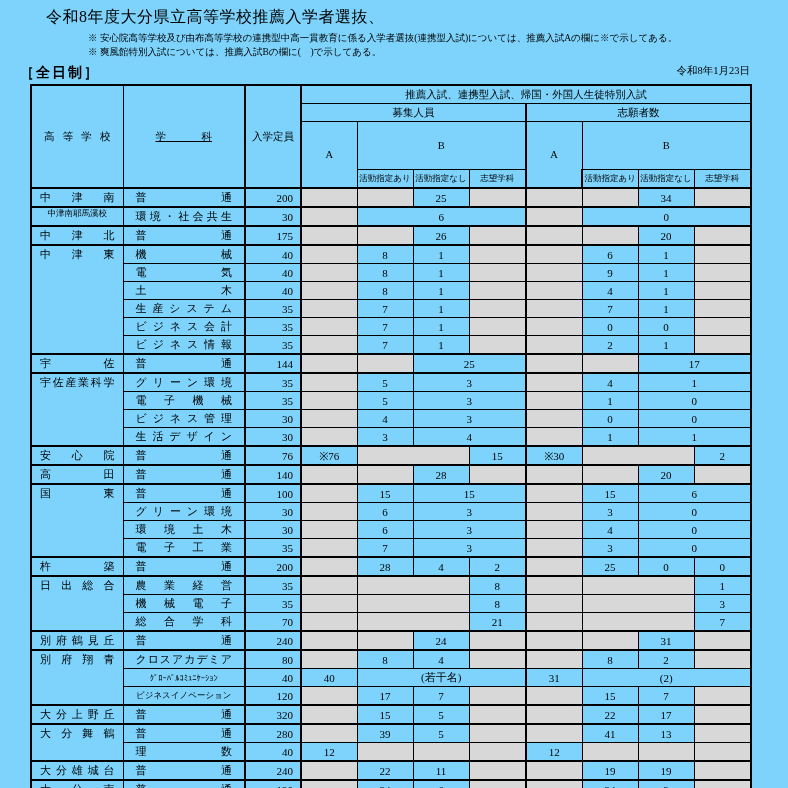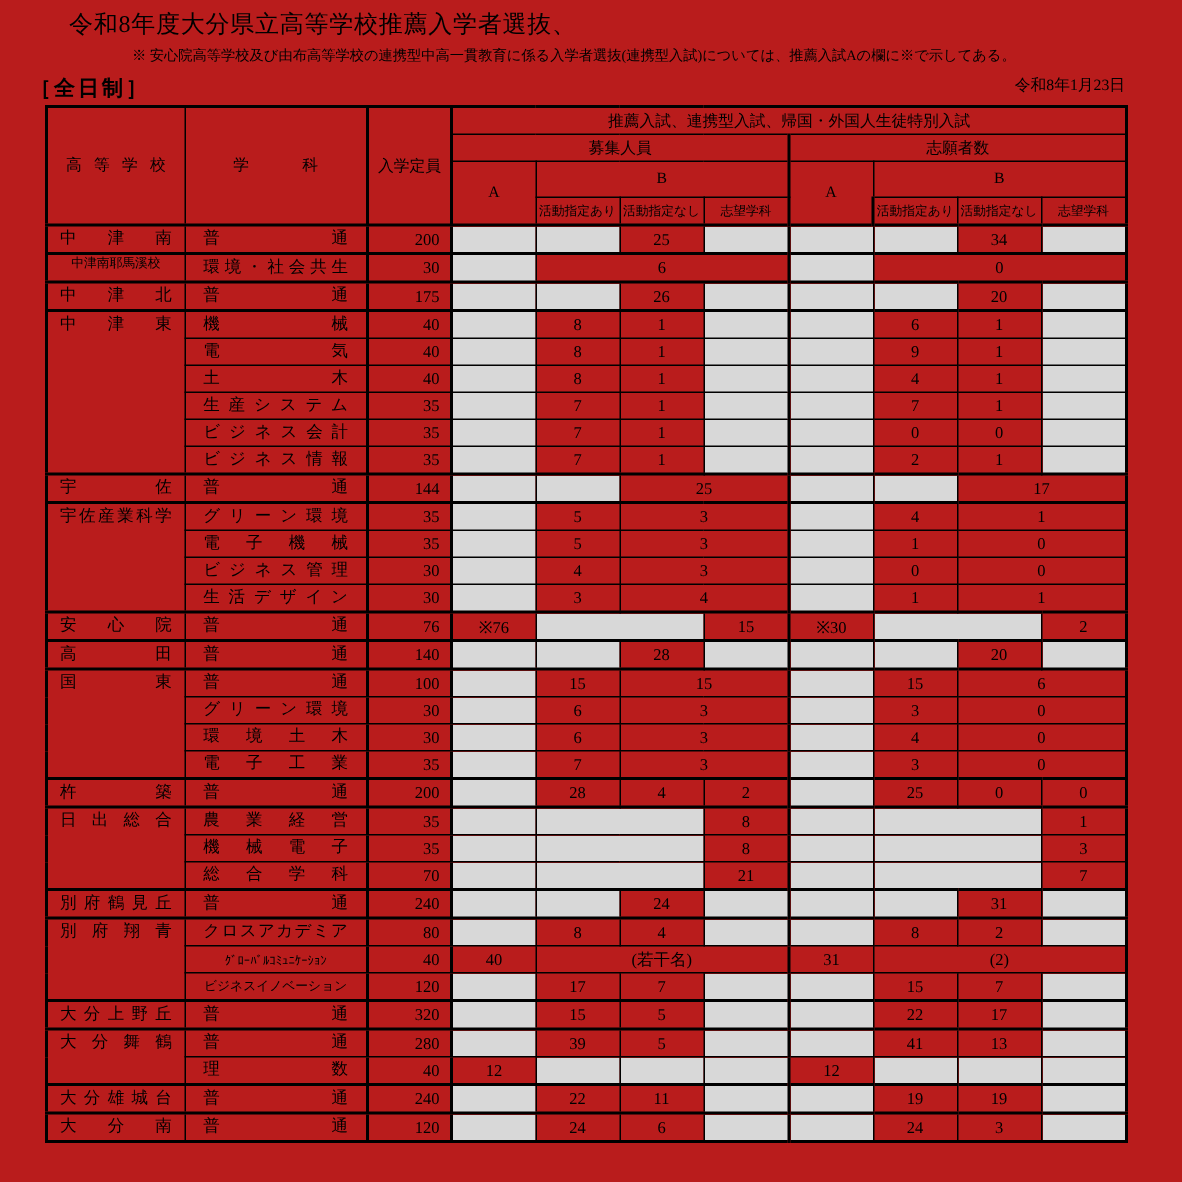--- a/index.html
+++ b/index.html
@@ -1,17 +1,17 @@
 <!DOCTYPE html>
 <html><head>
 <meta charset="utf-8">
 <style>
   html,body{margin:0;padding:0;background:#fff;}
   .page{
-    position:relative;width:788px;height:788px;background:#b91c1c;overflow:hidden;
+    position:relative;width:788px;height:788px;background:#7dd3fc;overflow:hidden;
     font-family:"Liberation Serif","DejaVu Serif",serif;color:#000;
   }
   .title{margin:7px 0 0 46px;font-size:16px;line-height:1.3;letter-spacing:.5px;}
   .notes{margin:3px 0 0 88px;font-size:9.5px;line-height:1.5;}
   .subhead{display:flex;justify-content:space-between;align-items:flex-start;margin:5px 38px 2px 20px;}
   .daytype{font-size:14px;font-weight:bold;letter-spacing:2px;}
   .date{font-size:10.5px;}
 
   table.main{
     border-collapse:collapse;table-layout:fixed;margin-left:30px;width:720px;
@@ -26,34 +26,35 @@
   td.cap, th.cap{border-left:2px solid #000;border-right:2px solid #000;}
   td.mid, th.mid{border-left:2px solid #000;}
   td.school{vertical-align:top;font-size:11px;}
   td.school.sm{font-size:8.5px;}
   td.dept{font-size:11px;}
   td.dept.sm{font-size:8.5px;}
   .jname{display:block;text-align:justify;text-align-last:justify;line-height:17px;}
   td.school .jname{padding:0 8px;}
   td.dept .jname{padding:0 12px;}
   th.hschool .jname{padding:0 12px;line-height:69px;}
-  th.hdept .jname{padding:4px 32px;line-height:69px;}
+  th.hdept .jname{padding:16px 32px;line-height:69px;text-decoration:underline;}
   td.cap{text-align:right;padding-right:7px;}
 </style>
 </head>
 <body>
 
 <div class="page">
 
   <div class="title">
     <div>令和8年度大分県立高等学校推薦入学者選抜、</div>
   </div>
 
   <div class="notes">
     <div>※ 安心院高等学校及び由布高等学校の連携型中高一貫教育に係る入学者選抜(連携型入試)については、推薦入試Aの欄に※で示してある。</div>
+    <div>※ 爽風館特別入試については、推薦入試Bの欄に(　)で示してある。</div>
   </div>
 
   <div class="subhead">
     <span class="daytype">［全日制］</span>
     <span class="date">令和8年1月23日</span>
   </div>
 
   <table class="main">
     <colgroup>
       <col style="width:92px">

